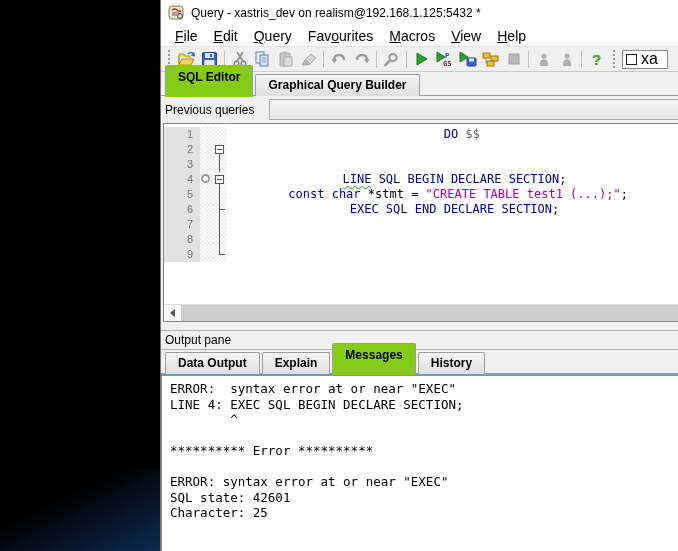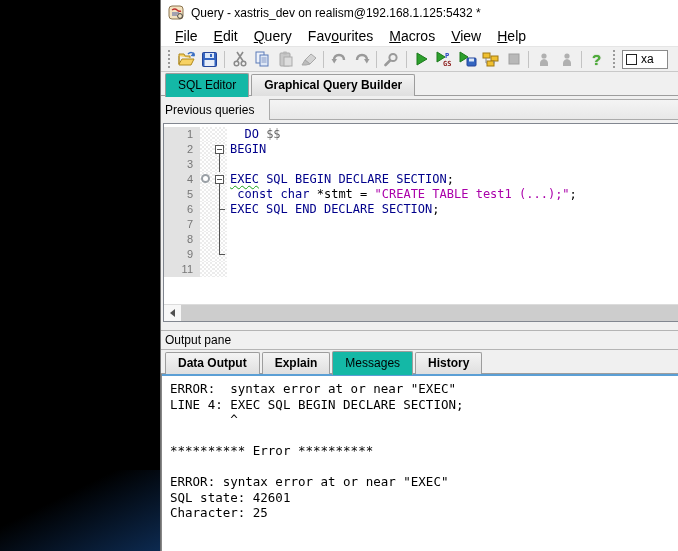--- a/index.html
+++ b/index.html
@@ -25,29 +25,29 @@
   .grip { width:6px; height:18px; margin:0 3px;
     background-image:radial-gradient(circle, #9a9a9a 1px, transparent 1.2px);
     background-size:4px 4px; background-position:center; }
   .tbtn { width:23px; height:21px; display:flex; align-items:center; justify-content:center; flex:0 0 auto; }
   .tbtn svg { display:block; }
   .tsep { width:1px; height:17px; background:#c3c3c3; margin:0 3px; flex:0 0 auto; }
   .help-q { font-size:15px; font-weight:bold; color:#4fae3a; text-shadow:0 0 1px #2f7d20; }
   .conn-combo { height:19px; background:#fff; border:1px solid #8a8a8a; display:flex; align-items:center;
     padding:0 3px; margin-left:2px; width:46px; overflow:hidden; }
   .conn-square { width:11px; height:11px; border:1px solid #222; background:#fff; margin-right:4px; flex:0 0 auto;}
-  .conn-text { font-size:12px; color:#000; white-space:nowrap; }
+  .conn-text { font-size:16px; color:#000; white-space:nowrap; }
 
   
   .tabstrip { display:flex; align-items:flex-end; height:24px; padding-left:4px; position:relative; background:#f0f0f0; }
   .tabstrip::after { content:""; position:absolute; left:0; right:0; bottom:0; height:1px; background:#9d9d9d; }
   .tab { position:relative; z-index:1; font-size:12px; color:#000; background:linear-gradient(#f4f4f4,#dfdfdf);
     border:1px solid #9d9d9d; border-bottom:none; border-radius:2px 2px 0 0;
     padding:3px 12px 4px 12px; margin-right:2px; white-space:nowrap;font-weight:bold; }
-  .tab.active { background:#14b8a6; font-weight:normal; z-index:2; padding-top:4px; padding-bottom:5px; margin-bottom:-1px; }
+  .tab.active { background:#84cc16; font-weight:bold; z-index:2; padding-top:4px; padding-bottom:13px; margin-bottom:-1px; }
 
   
   .prevrow { height:27px; background:#f0f0f0; display:flex; align-items:center; padding:0 0 0 4px; }
   .prevrow .lbl { font-size:12px; color:#000; white-space:nowrap; margin-right:15px; }
   .prev-combo { flex:1; height:21px; background:linear-gradient(#f4f4f4,#e8e8e8); border:1px solid #ababab; }
 
   
   .editor-wrap { margin:0 0 0 2px; border:1px solid #828790; background:#fff; height:199px; display:flex; flex-direction:column; }
   .editor { flex:1; overflow:hidden; display:flex; flex-direction:column; padding-top:3px; background:#fff; font-family:"DejaVu Sans Mono","Liberation Mono",monospace; }
   .eline { display:flex; height:15px; line-height:15px; }
@@ -63,21 +63,21 @@
     border-radius:50%; background:#fff; }
   .fv, .fbox, .ftee, .fend { position:absolute; }
   .fv   { left:6px; top:0; width:1px; height:15px; background:#555; }
   .ftee-v { left:6px; top:0; width:1px; height:15px; background:#555; position:absolute; }
   .ftee-h { left:6px; top:7px; width:6px; height:1px; background:#555; position:absolute; }
   .fend-v { left:6px; top:0; width:1px; height:8px; background:#555; position:absolute; }
   .fend-h { left:6px; top:7px; width:6px; height:1px; background:#555; position:absolute; }
   .fbox { left:2px; top:3px; width:9px; height:9px; border:1px solid #555; background:#fff; }
   .fbox::before { content:""; position:absolute; left:1px; top:3px; width:5px; height:1px; background:#555; }
   .fbox-tail { position:absolute; left:6px; top:12px; width:1px; height:3px; background:#555; }
-  .code { flex:1; font-size:12px; color:#000; white-space:pre; padding-left:3px; }
+  .code { flex:1; font-size:12px; color:#000; white-space:pre; padding-left:3px;text-align:center; }
   .c-kw { color:#00008b; }
   .c-str { color:#aa00aa; }
   .c-dl { color:#666666; }
   .c-pl { color:#000000; }
   .sq { text-decoration:underline wavy #18a018 1px; text-underline-offset:2px; }
 
   
   .hscroll { height:17px; background:#f0f0f0; display:flex; border-top:1px solid #dcdcdc; }
   .hs-btn { width:17px; height:16px; background:#f7f7f7; display:flex; align-items:center; justify-content:center; }
   .hs-arrow { width:0; height:0; border-top:4px solid transparent; border-bottom:4px solid transparent; border-right:5px solid #505050; }
@@ -277,40 +277,39 @@
           <div class="fold-cell"></div>
           <div class="code"><span class="c-kw">  DO </span><span class="c-dl">$$</span></div>
         </div>
         <div class="eline">
           <div class="num">2</div>
           <div class="marker-cell"></div>
           <div class="fold-cell">
             <div class="fbox"></div>
             <div class="fbox-tail"></div>
           </div>
-          <div class="code"><span class="c-kw">BEGIN</span></div>
         </div>
         <div class="eline">
           <div class="num">3</div>
           <div class="marker-cell"></div>
           <div class="fold-cell">
             <div class="fv"></div>
           </div>
           <div class="code"></div>
         </div>
         <div class="eline">
           <div class="num">4</div>
           <div class="marker-cell">
             <div class="err-circle"></div>
           </div>
           <div class="fold-cell">
             <div class="fbox"></div>
             <div class="fbox-tail"></div>
           </div>
-          <div class="code"><span class="c-kw sq">EXEC</span><span class="c-kw"> SQL BEGIN DECLARE SECTION</span><span class="c-pl">;</span></div>
+          <div class="code"><span class="c-kw sq">LINE</span><span class="c-kw"> SQL BEGIN DECLARE SECTION</span><span class="c-pl">;</span></div>
         </div>
         <div class="eline">
           <div class="num">5</div>
           <div class="marker-cell"></div>
           <div class="fold-cell">
             <div class="fv"></div>
           </div>
           <div class="code"><span class="c-kw"> const char</span><span class="c-pl"> *stmt = </span><span class="c-str">"CREATE TABLE test1 (...);"</span><span class="c-pl">;</span></div>
         </div>
         <div class="eline">
@@ -337,26 +336,20 @@
           </div>
           <div class="code"></div>
         </div>
         <div class="eline">
           <div class="num">9</div>
           <div class="marker-cell"></div>
           <div class="fold-cell">
             <div class="fend-v"></div>
             <div class="fend-h"></div>
           </div>
-        </div>
-        <div class="eline">
-          <div class="num">11</div>
-          <div class="marker-cell"></div>
-          <div class="fold-cell"></div>
-          <div class="code"></div>
         </div>
       </div>
     <div class="hscroll">
       <div class="hs-btn">
         <div class="hs-arrow"></div>
       </div>
       <div class="hs-thumb"></div>
     </div>
   </div>
 

